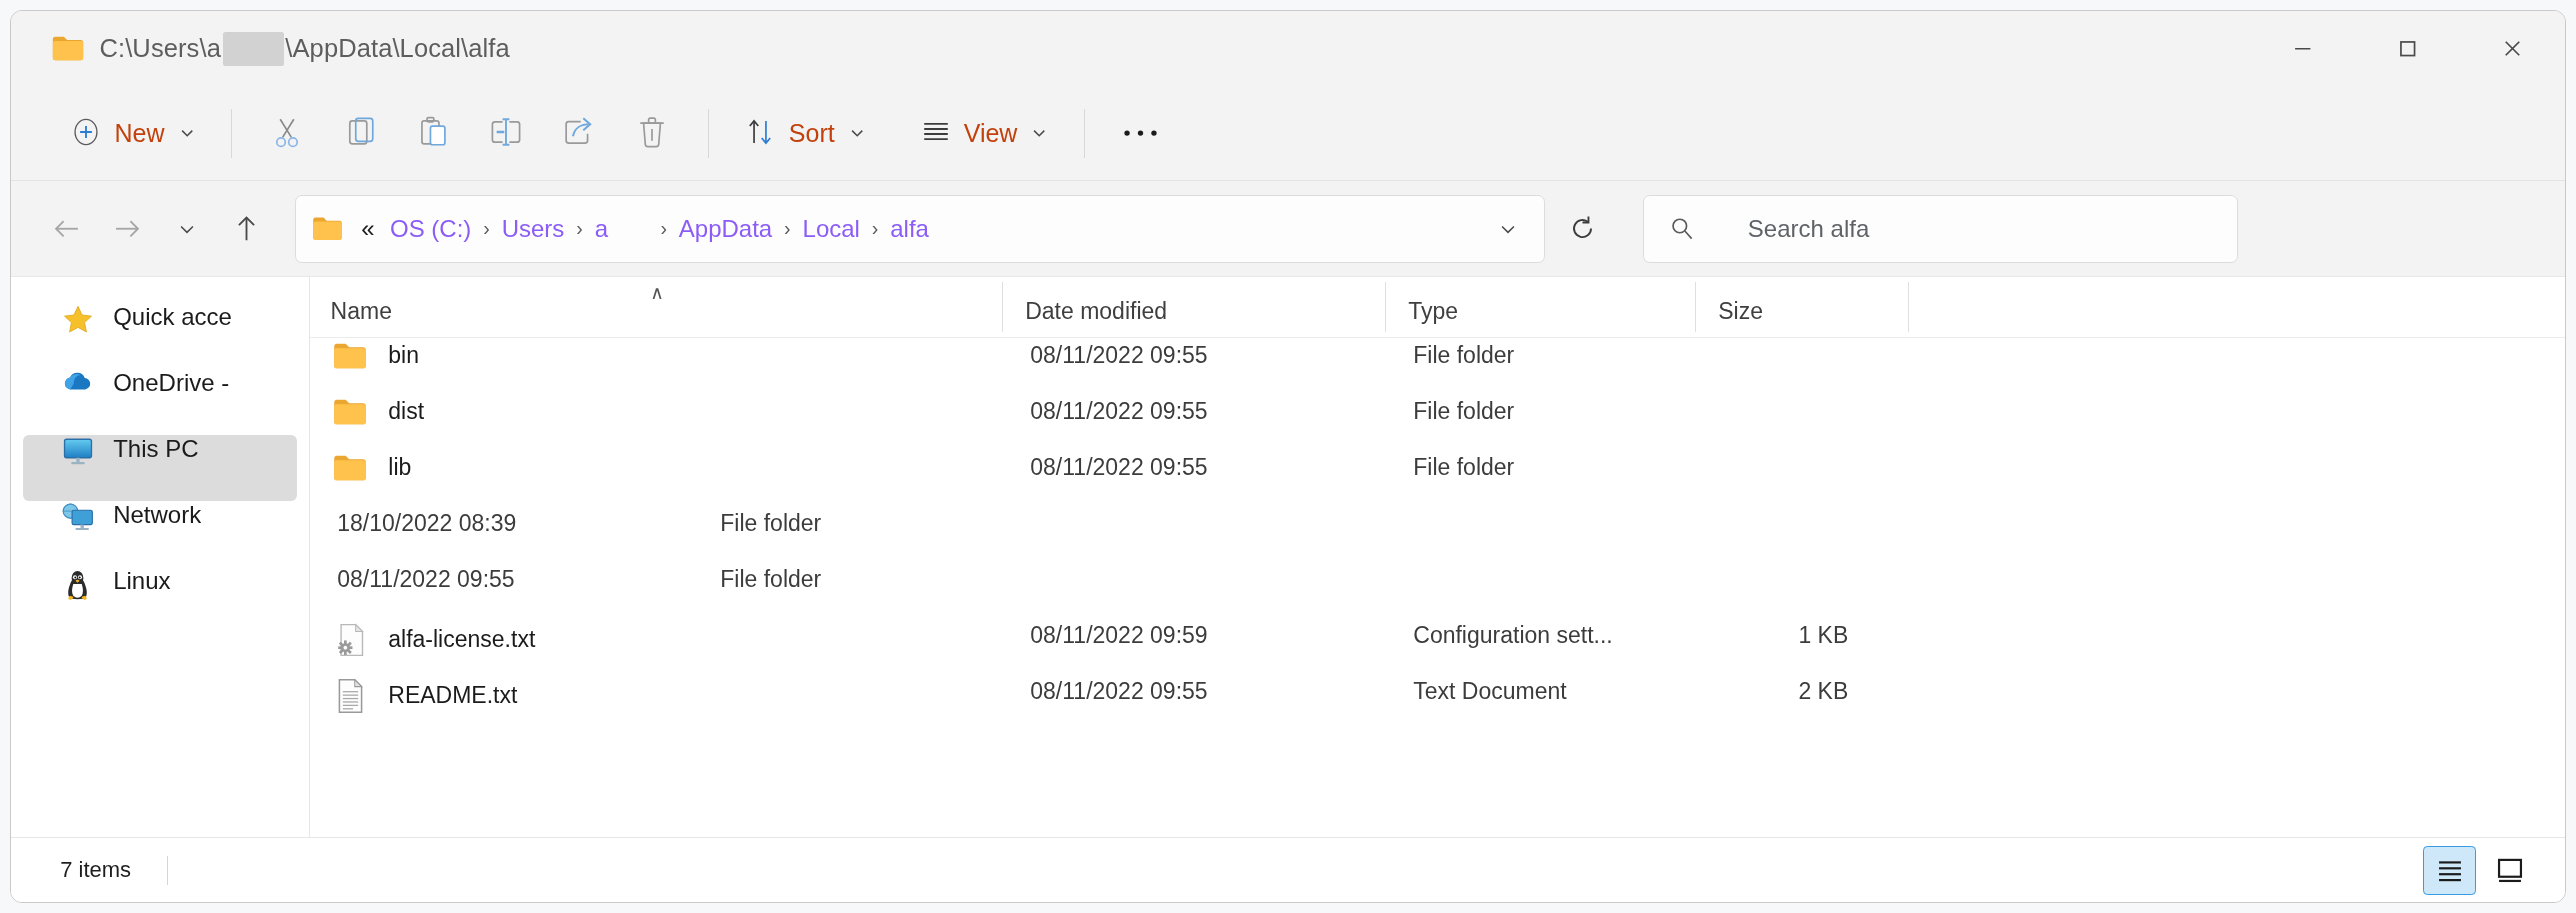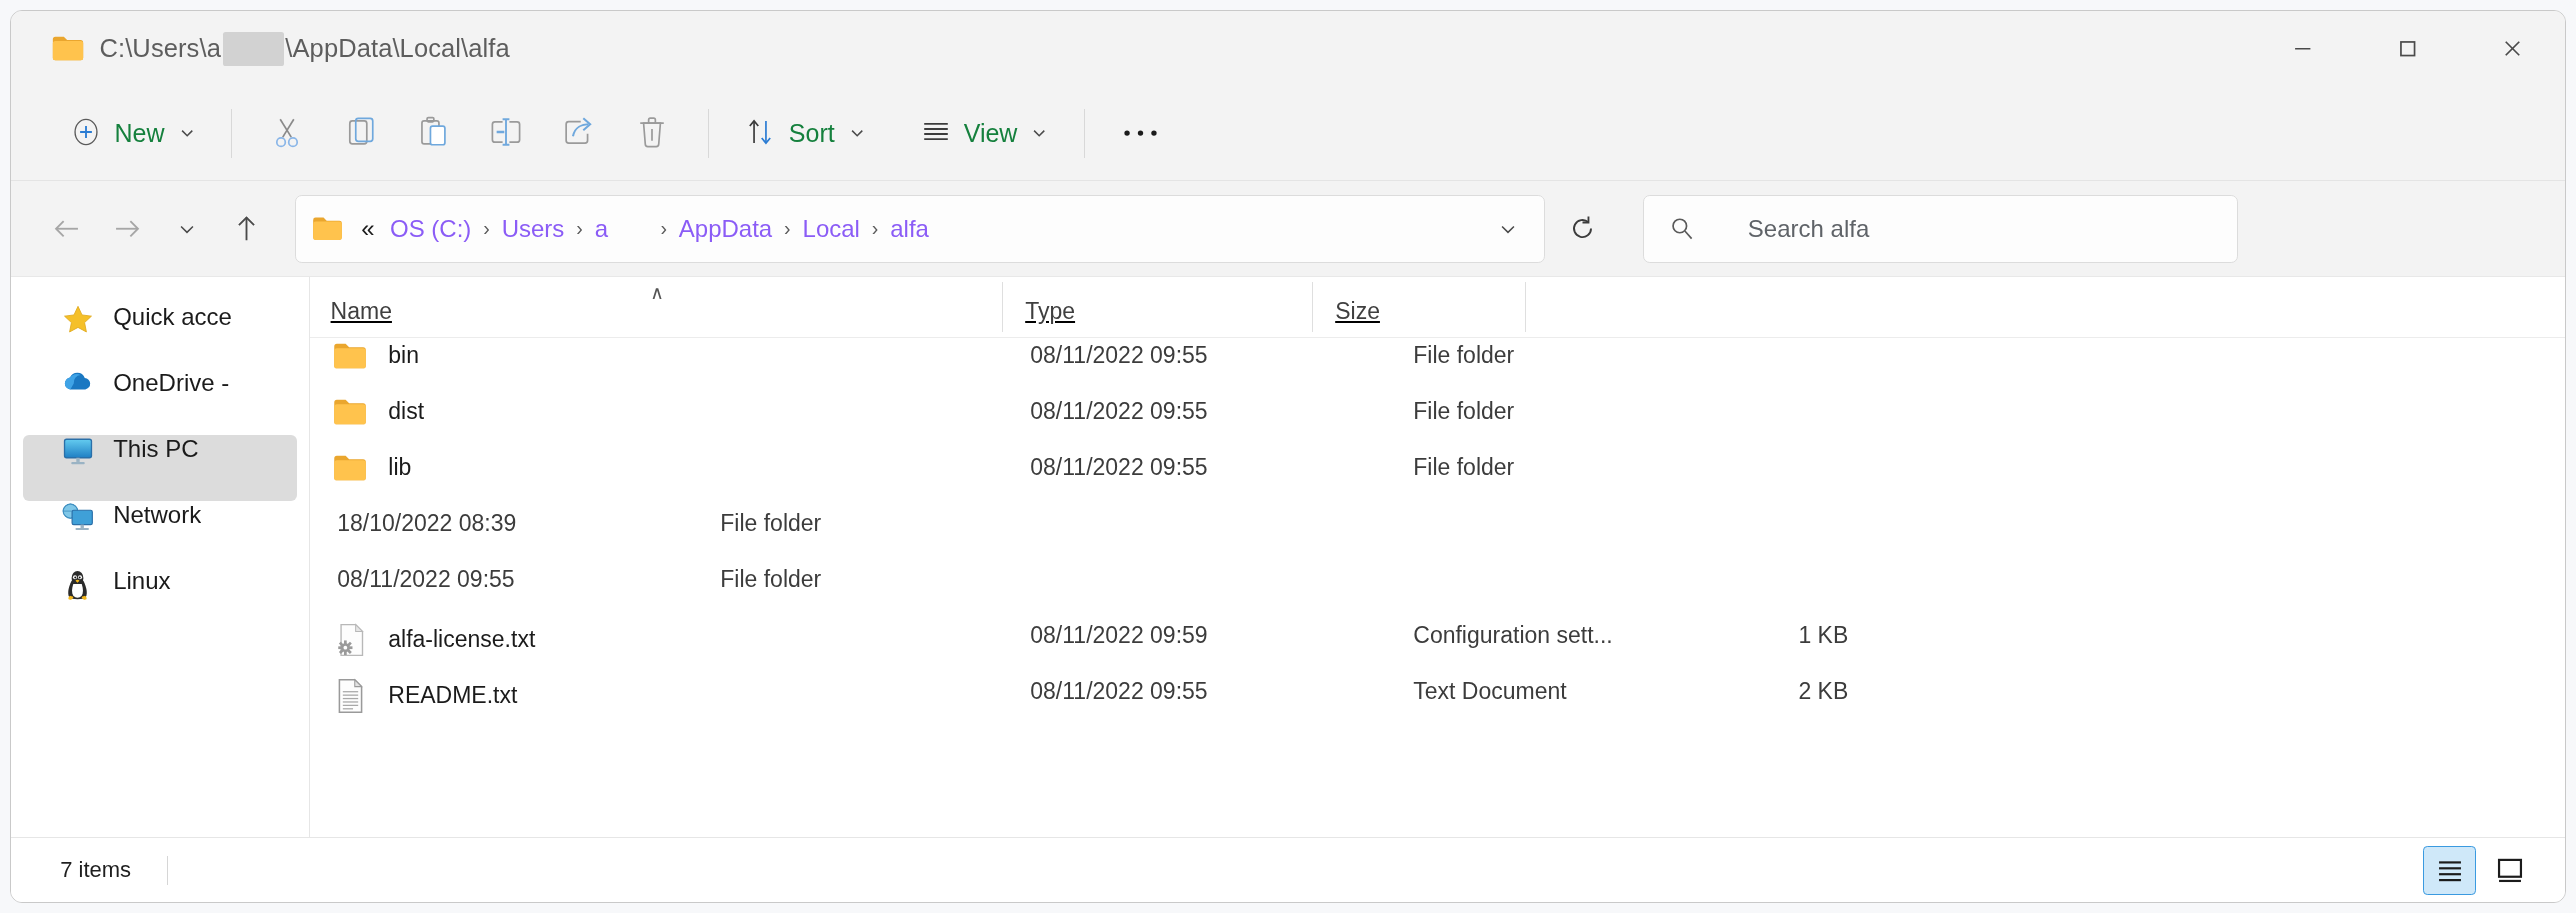--- a/index.html
+++ b/index.html
@@ -72,21 +72,21 @@
     border-bottom: 1.3px solid #e4e4e4;
   }
   .cmd-btn {
     height: 65px;
     display: flex; align-items: center;
     padding: 0 15.3px;
     border-radius: 6.8px;
     cursor: default;
     color: #1b1b1b;
   }
-  .cmd-label { font-size: 25px; margin-left: 12px; color: #15803d; }
+  .cmd-label { font-size: 25px; margin-left: 12px; color: #c2410c; }
   .cmd-icon-only { width: 73px; justify-content: center; padding: 0; }
   .chev { margin-left: 12px; display: flex; align-items: center; }
   .cmd-sep {
     width: 1.3px; height: 49px;
     background: #d8d8d8;
     margin: 0 18.7px;
     flex: 0 0 1.3px;
   }
 
   
@@ -195,21 +195,20 @@
   
   #file-pane { flex: 1 1 auto; display: flex; flex-direction: column; min-width: 0; }
 
   #column-header {
     height: 61px;
     flex: 0 0 61px;
     display: flex;
     align-items: flex-end;
     position: relative;
     border-bottom: 0.9px solid #ececec;
-    text-decoration: underline;
   }
   .col {
     font-size: 23px;
     color: #3f3f3f;
     padding-bottom: 12px;
     position: relative;
     height: 100%;
     display: flex;
     align-items: flex-end;
   }
@@ -584,20 +583,24 @@
         <span class="nav-label">Linux</span>
       </div>
     </div>
 
     <div id="file-pane">
 
       <div id="column-header">
         <div class="col" id="col-name">
           <span>Name</span>
           <span id="sort-indicator">∧</span>
+          <span class="col-divider" style="right:0;"></span>
+        </div>
+        <div class="col" id="col-date">
+          <span>Date modified</span>
           <span class="col-divider" style="right:0;"></span>
         </div>
         <div class="col" id="col-type">
           <span>Type</span>
           <span class="col-divider" style="right:0;"></span>
         </div>
         <div class="col" id="col-size">
           <span>Size</span>
           <span class="col-divider" style="right:0;"></span>
         </div>

